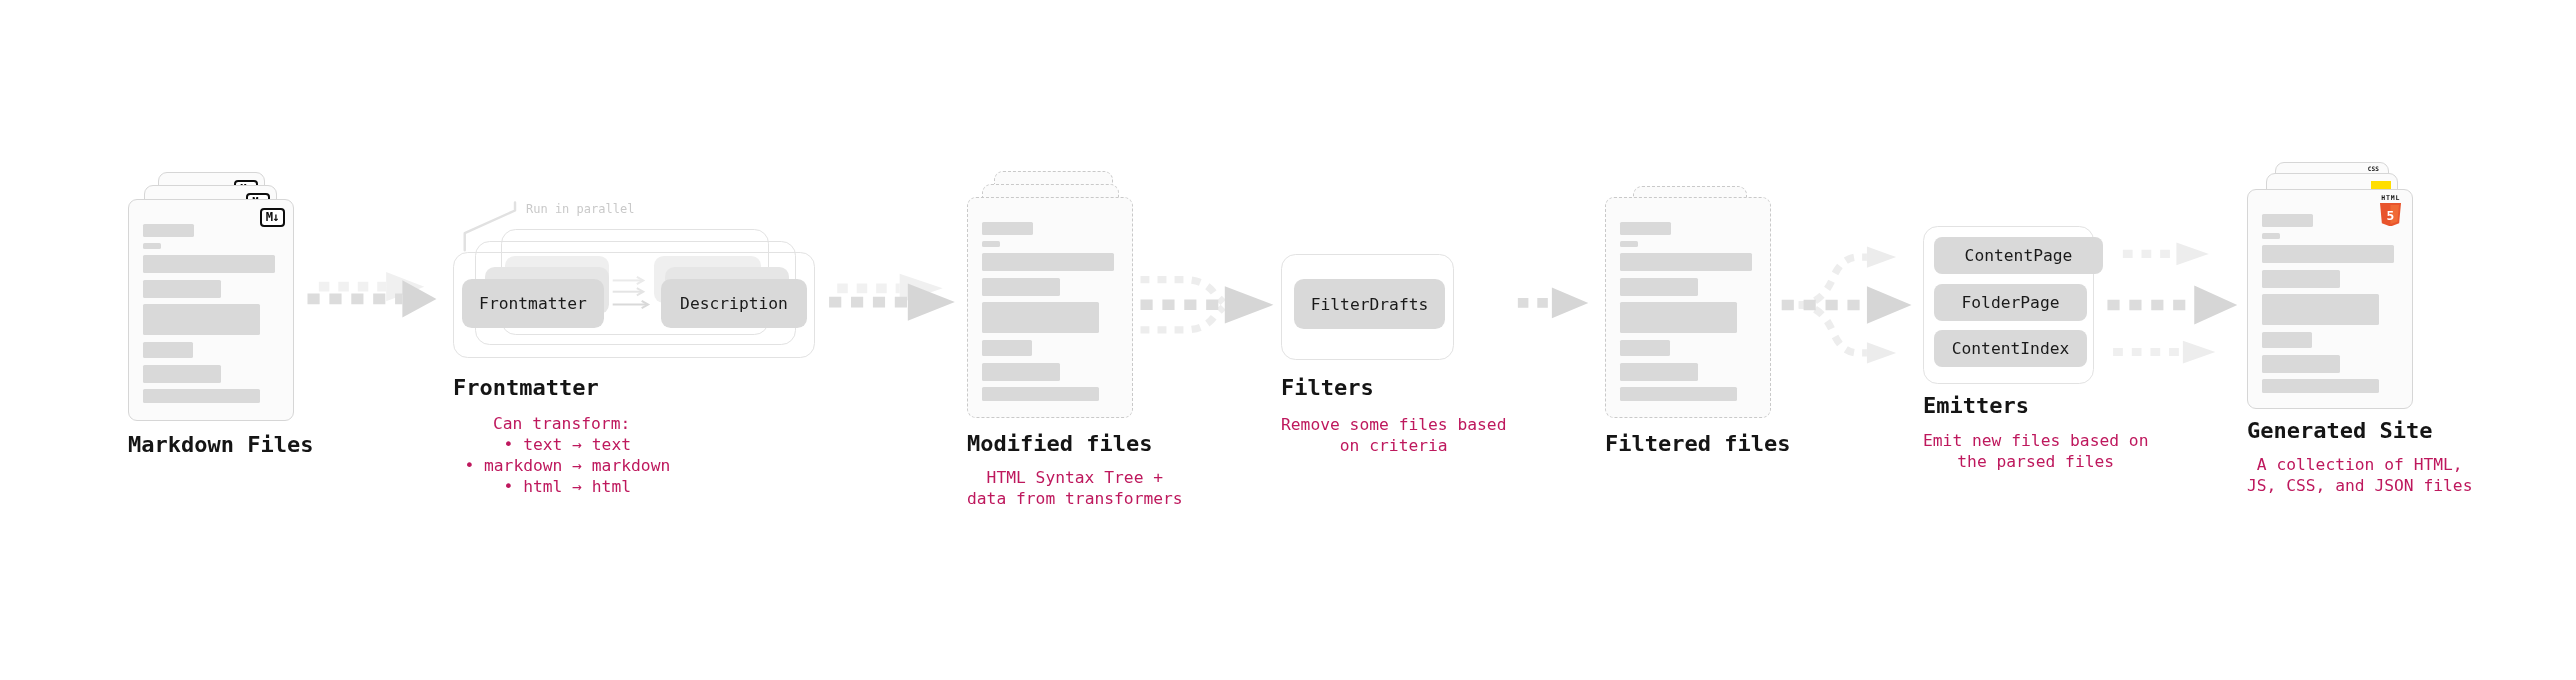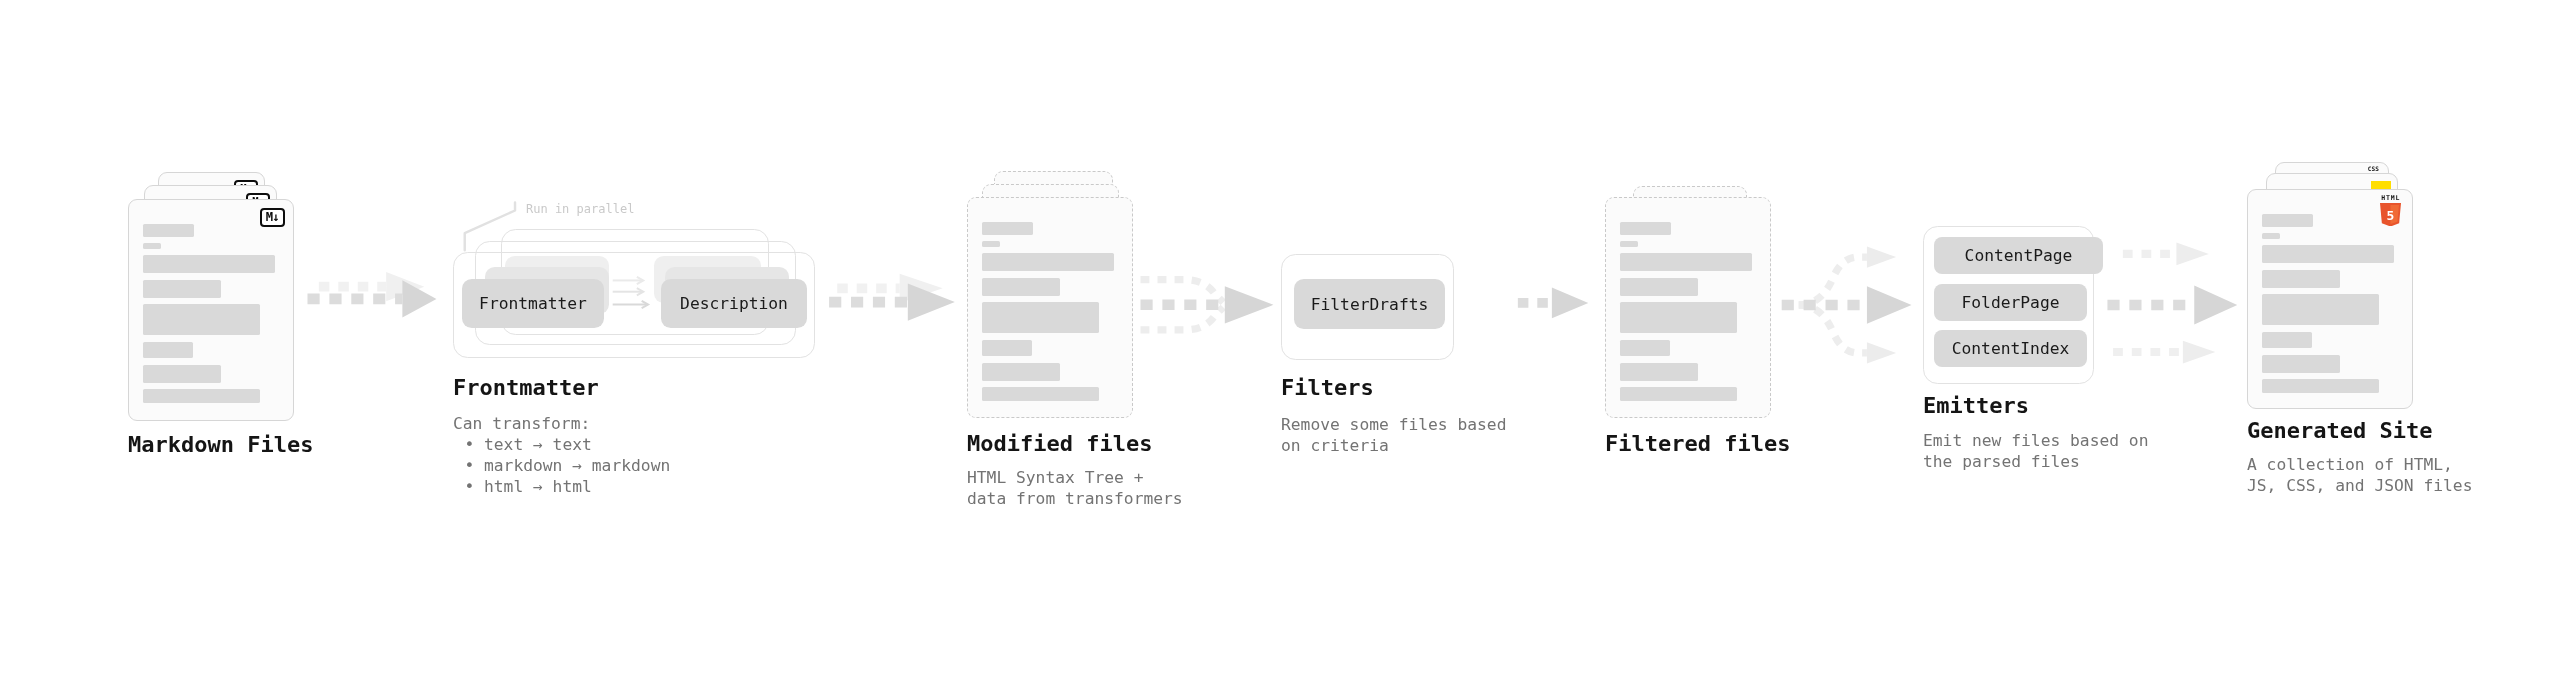--- a/index.html
+++ b/index.html
@@ -43,21 +43,21 @@
   }
   .ghost { position:absolute; border-radius:9.8px; }
   .ghost.g1 { background:#e6e6e6; }
   .ghost.g2 { background:#efefef; }
 
   
   .sec-label {
     position:absolute; font-size:22px; font-weight:600; color:#151515;
     line-height:1.15; white-space:nowrap;
   }
-  .sec-desc { position:absolute; font-size:16.3px; color:#737373; line-height:21px; }
+  .sec-desc { position:absolute; font-size:16.3px; color:#be185d; line-height:21px;text-align:center; }
   .sec-desc div { white-space:nowrap; }
   .note {
     position:absolute; font-size:12px; font-weight:500; color:#c9c9c9;
     white-space:nowrap;
   }
 
   
   .css-badge { position:absolute; top:3.3px; right:5.7px; width:18px; text-align:center; }
   .css-badge .t { font-size:6.1px; font-weight:bold; color:#111; line-height:1; }
   .css-badge .b { height:3.3px; background:var(--accent-css,#2f6bff); margin-top:0.8px; border-radius:0.8px; }

